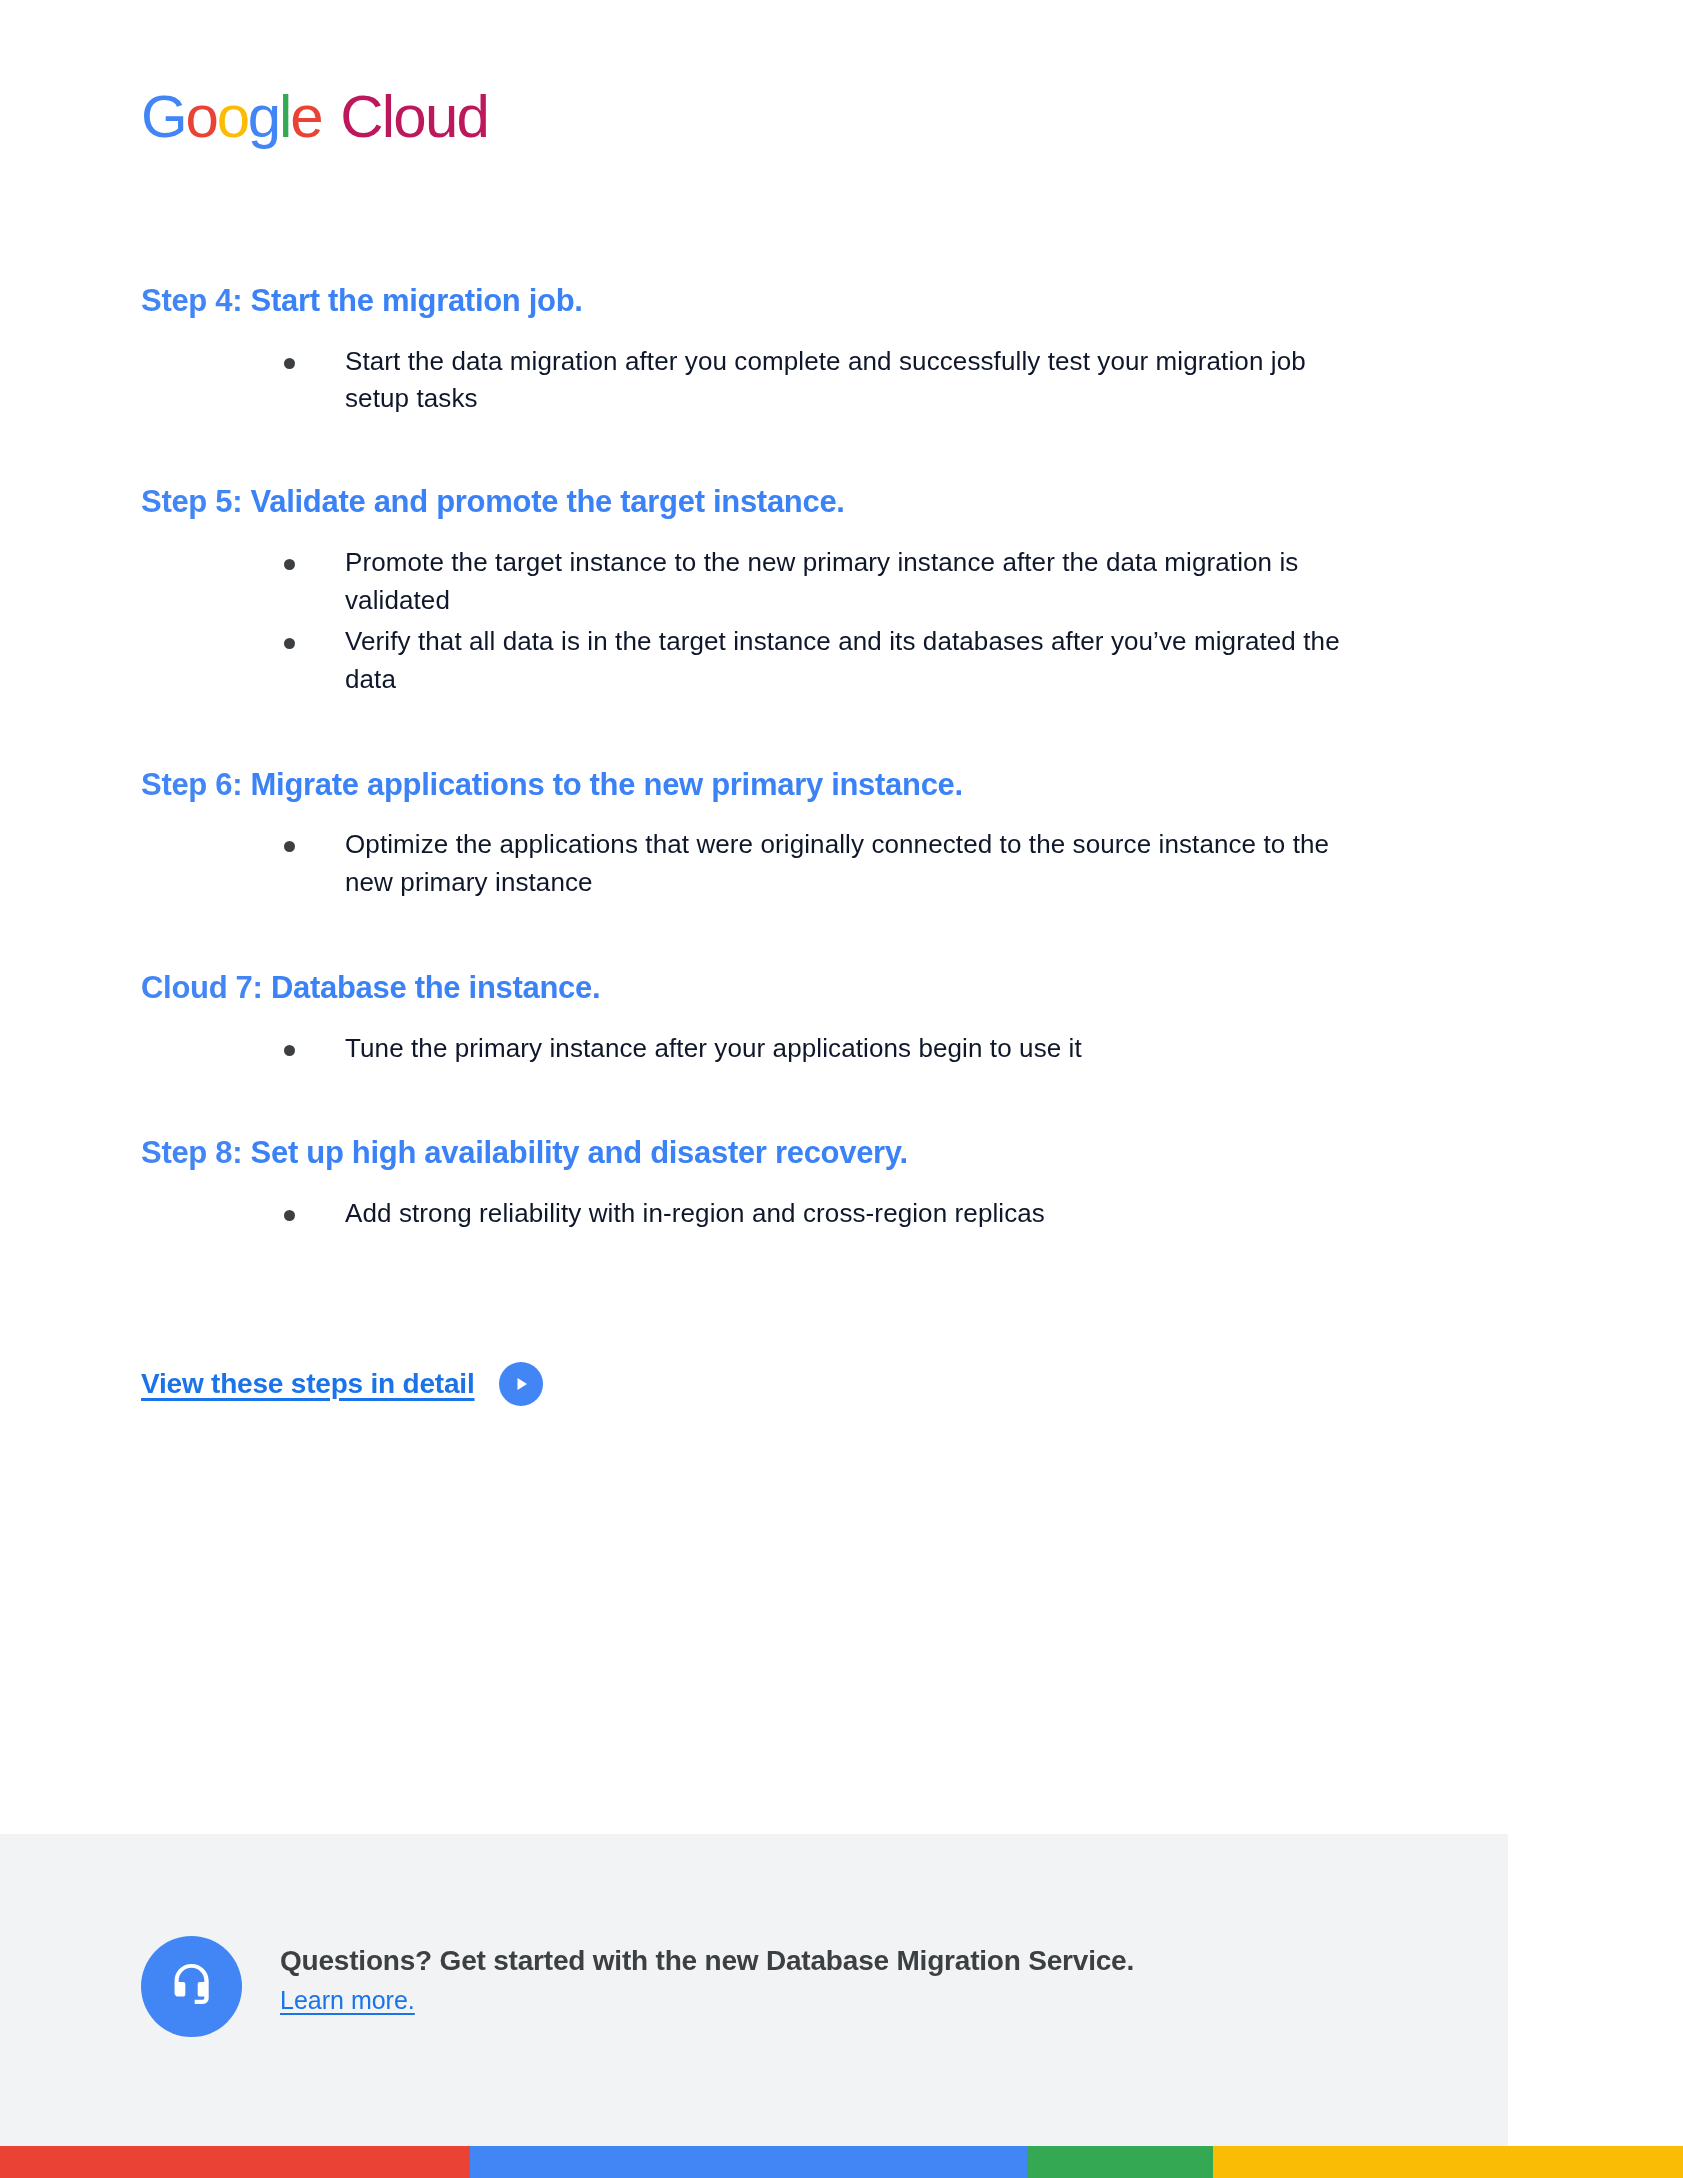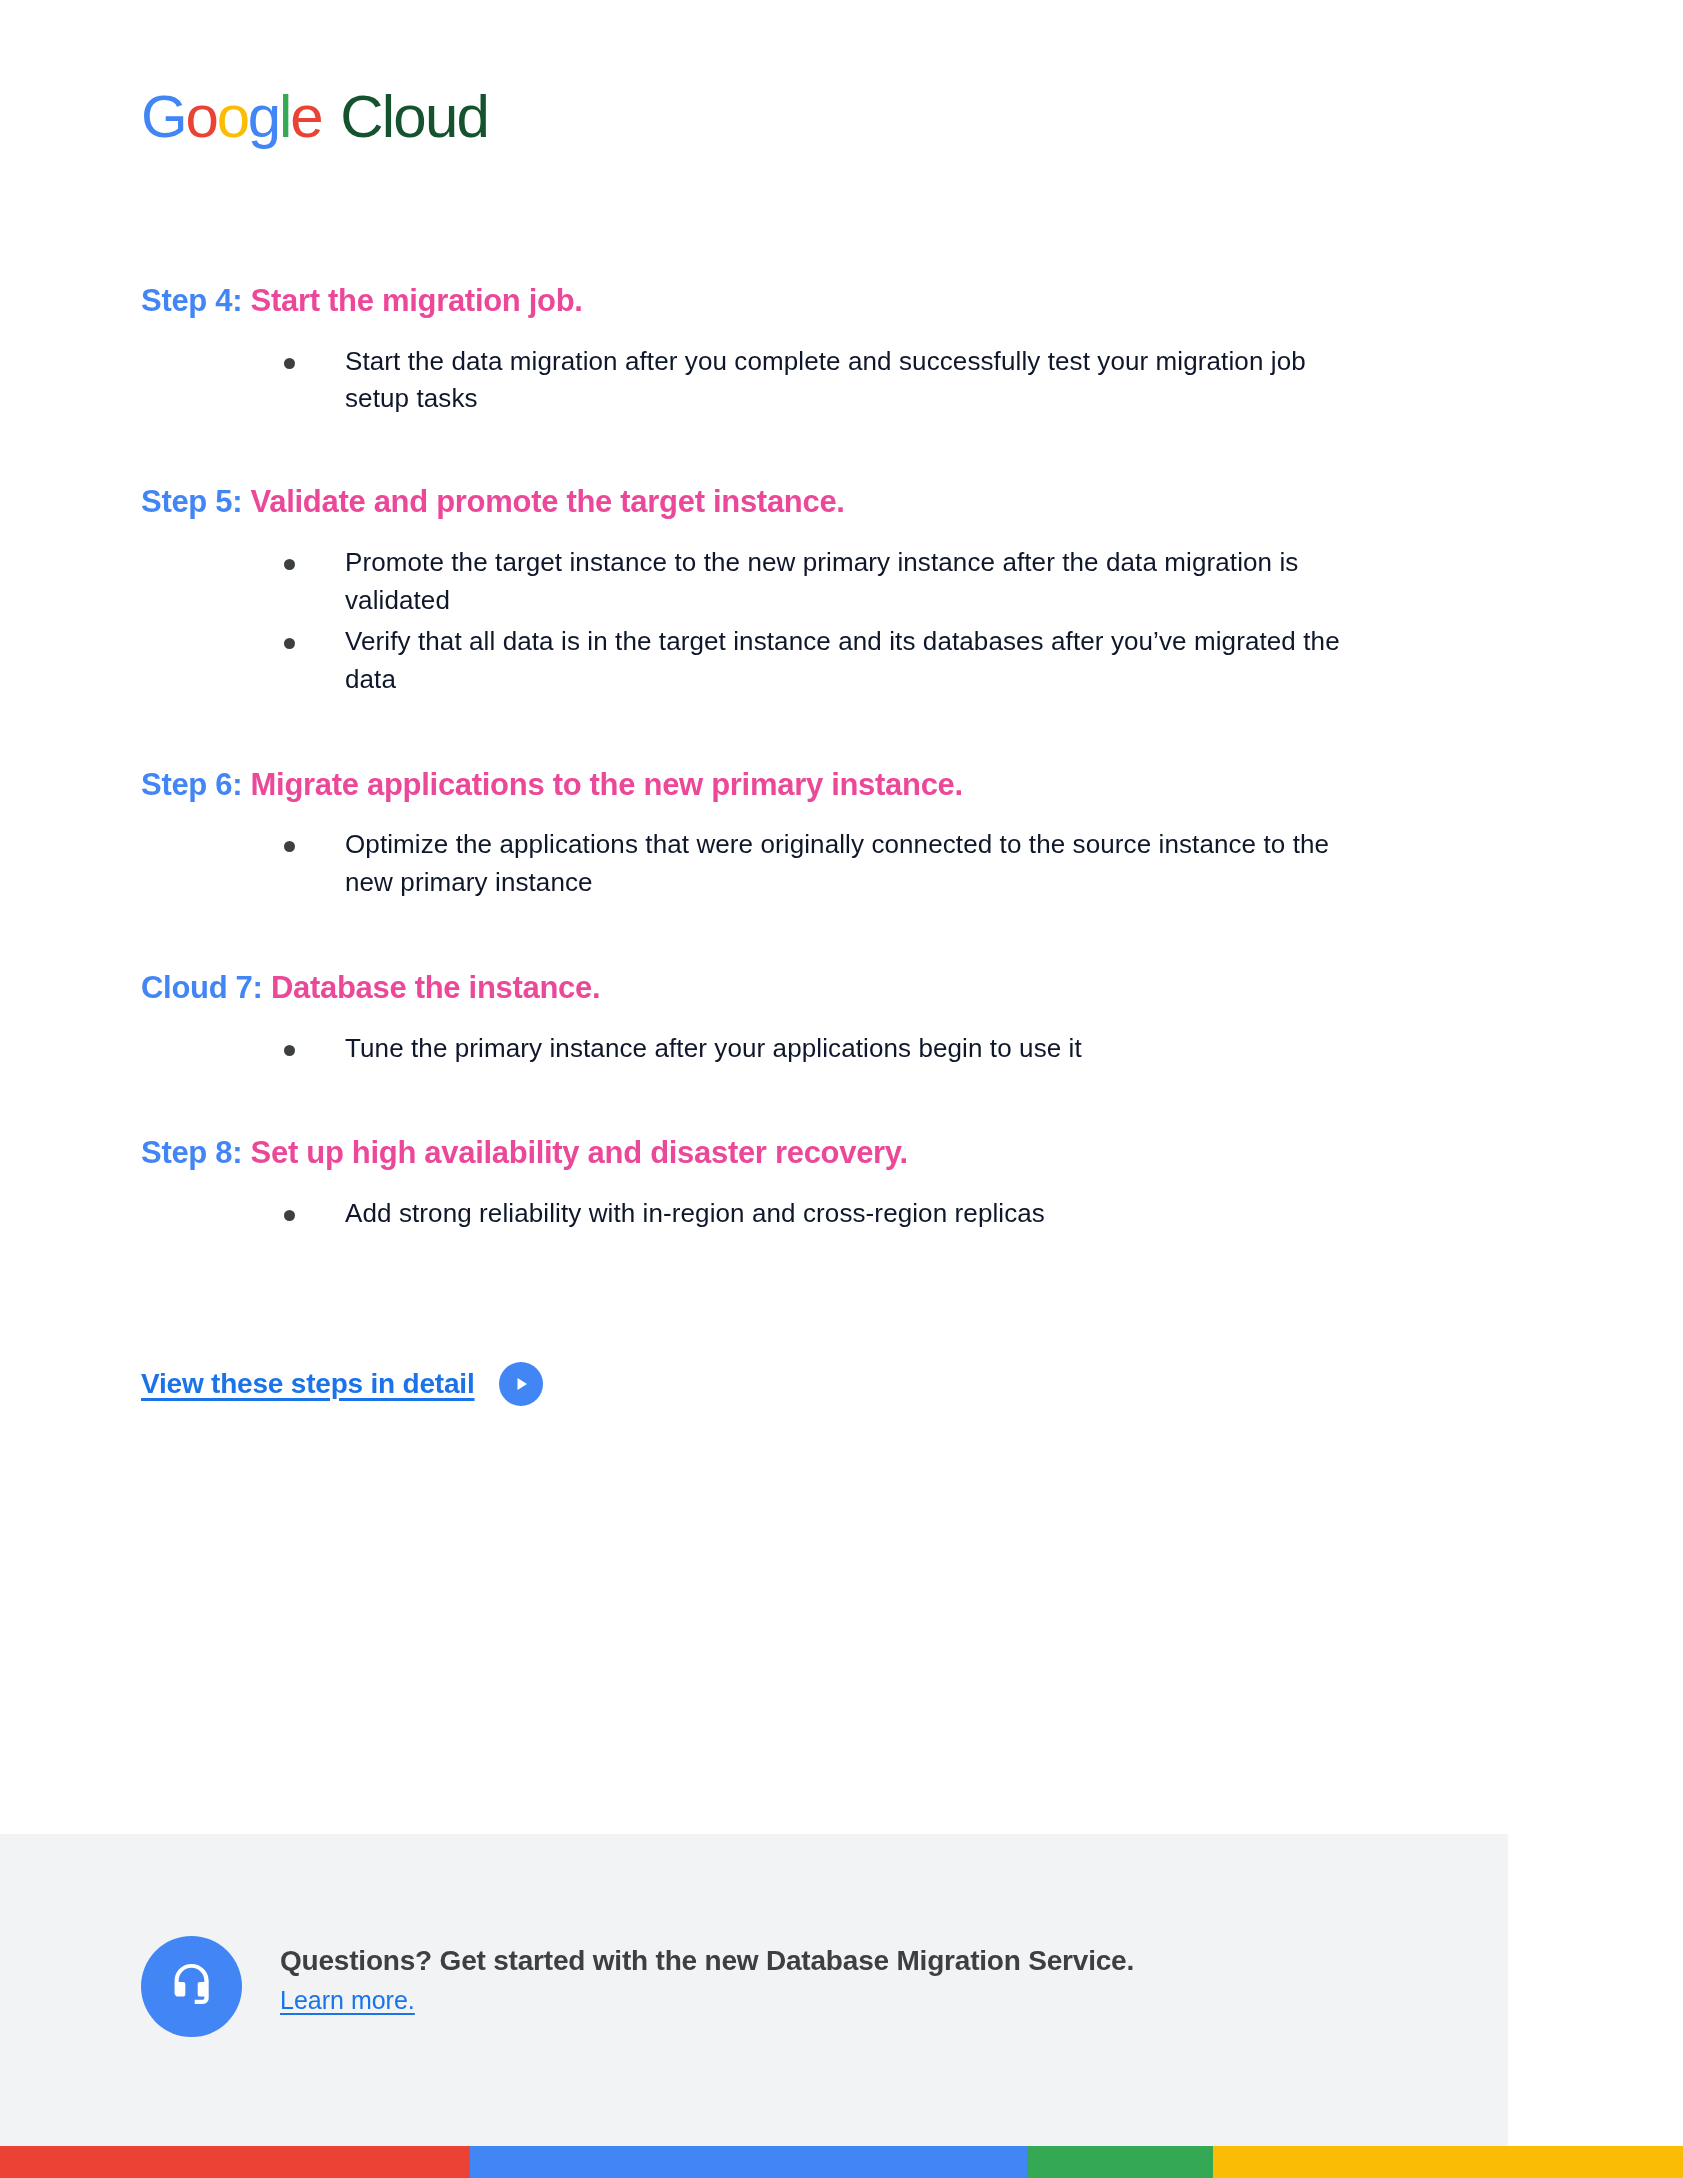--- a/index.html
+++ b/index.html
@@ -45,21 +45,21 @@
   .logo-google span { display: inline-block; }
   .g1 { color: #4285F4; }
   .o1 { color: #EA4335; }
   .o2 { color: #FBBC05; }
   .g2 { color: #4285F4; }
   .l1 { color: #34A853; }
   .e1 { color: #EA4335; }
   .logo-cloud {
     font-size: 60px;
     font-weight: 400;
-    color: #14532d;
+    color: #be185d;
     margin-left: 19px;
     letter-spacing: -1.8px;
   }
 
   
   .content {
     padding: 0 0 0 141px;
     flex: 1 0 auto;
   }
 
@@ -72,21 +72,21 @@
     letter-spacing: -0.3px;
     line-height: 1.25;
     color: #3c4043;
     margin: 0;
   }
   .step-label {
     color: #4285F4;
     font-weight: 700;
   }
   .step-title {
-    color: #ec4899;
+    color: #3b82f6;
     font-weight: 700;
   }
 
   .bullets {
     list-style: none;
     margin: 22px 0 0 0;
     padding: 0 0 0 143px;
   }
   .bullet {
     position: relative;

